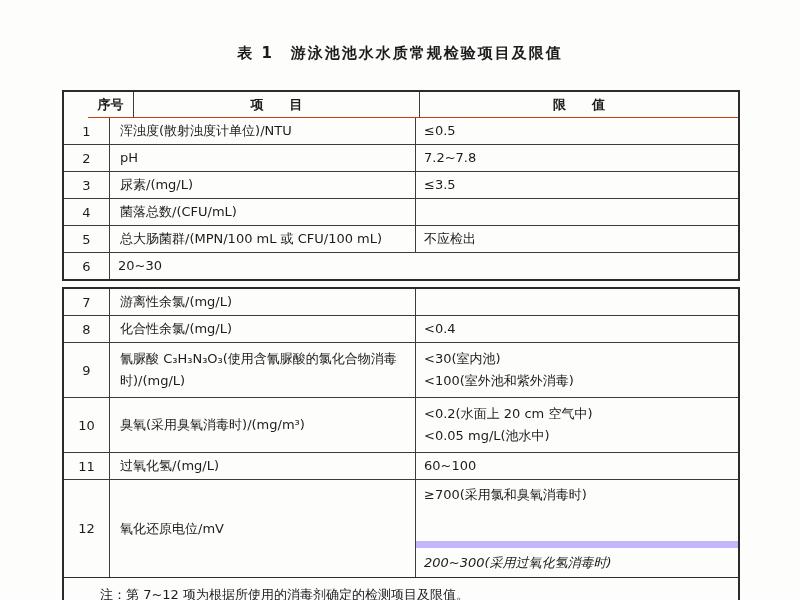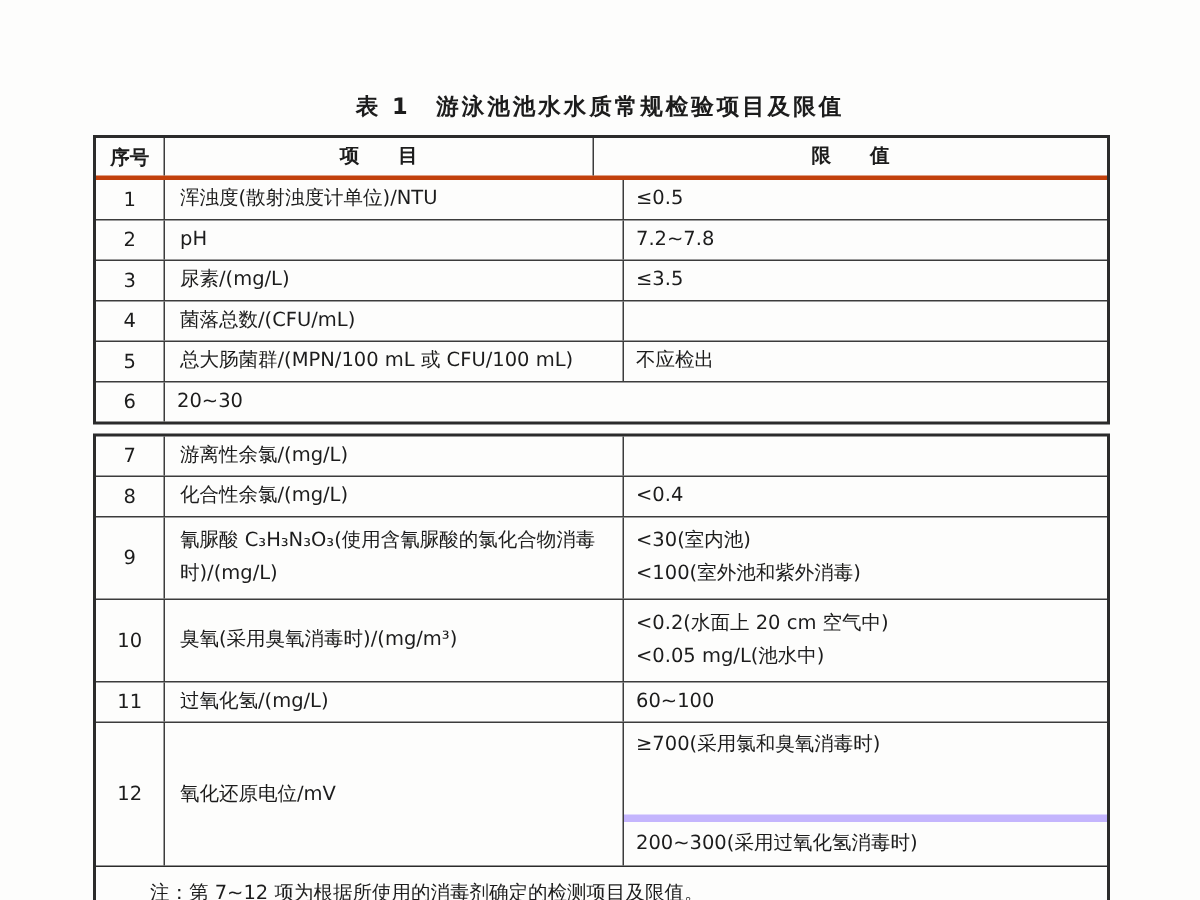--- a/index.html
+++ b/index.html
@@ -7,42 +7,42 @@
     position: relative;
     width: 800px;
     height: 600px;
     background: #fdfdfc;
     font-family: "DejaVu Sans", "Liberation Sans", sans-serif;
     color: #1c1c1c;
     overflow: hidden;
   }
   .doc-title {
     position: absolute;
-    top: 62px;
+    top: 44px;
     left: 0;
     width: 100%;
     text-align: center;
     font-size: 15px;
     font-weight: bold;
     letter-spacing: 2px;
   }
   .tables {
     position: absolute;
     left: 62px;
     top: 90px;
     width: 678px;
   }
   .seg {
     border: 2px solid #2b2b2b;
     background: #fdfdfc;
   }
   .seg.second { margin-top: 6px; }
   .trow { display: flex; align-items: stretch; }
   .trow + .trow { border-top: 1px solid #3c3c3c; }
-  .trow.hdr { border-bottom: 3px solid #c2410c; font-weight: bold; }
+  .trow.hdr { border-bottom: 1px solid #c2410c; font-weight: bold; margin-left: 24px; }
   .c-no {
     flex: 0 0 45px;
     border-right: 1px solid #3c3c3c;
     display: flex; align-items: center; justify-content: center;
     font-size: 13px;
     min-height: 25px;
   }
   .c-item {
     flex: 0 0 285px;
     border-right: 1px solid #3c3c3c;
@@ -60,21 +60,21 @@
   }
   .c-limit.center, .c-item.center { align-items: center; justify-content: center; text-align: center; padding: 0; }
   .trow.tall .c-no, .trow.tall .c-item { min-height: 50px; }
   .c-limit.split { padding: 0; gap: 32px; }
   .c-limit.split .limit-sub {
     flex: 1 1 50%;
     display: flex; align-items: center;
     padding: 2px 8px;
     min-height: 25px;
   }
-  .c-limit.split .limit-sub + .limit-sub { border-top: 5px solid #c4b5fd; }
+  .c-limit.split .limit-sub + .limit-sub { border-top: 7px solid #c4b5fd; font-style: italic; }
   .note-row {
     border-top: 1px solid #2b2b2b;
     min-height: 29px;
     display: flex; align-items: center;
     padding: 2px 8px 2px 36px;
     font-size: 13px;
   }
 </style>
 </head>
 <body>

